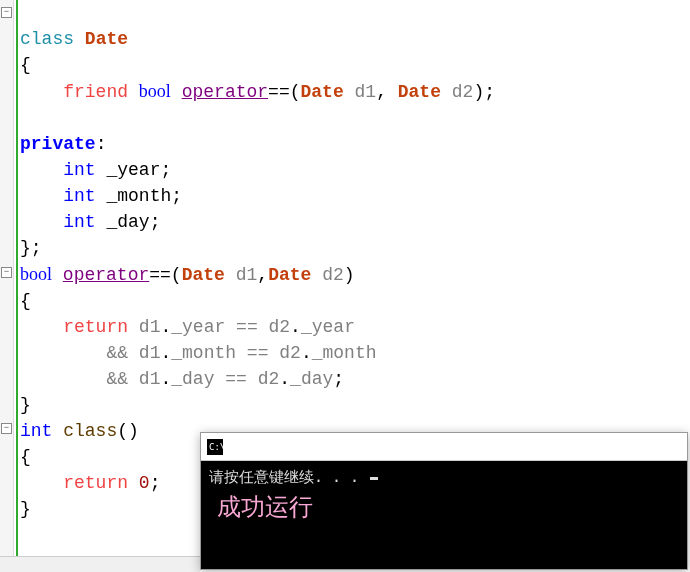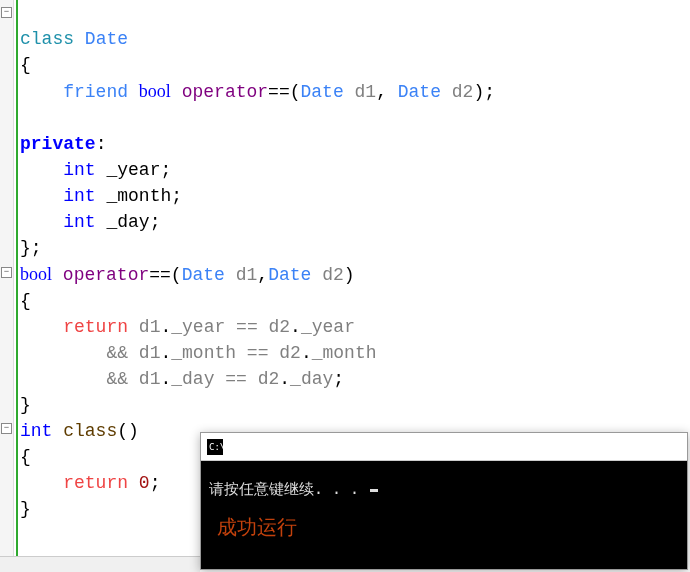--- a/index.html
+++ b/index.html
@@ -37,23 +37,23 @@
   }
   .code {
     flex: 1;
     padding-left: 2px;
     line-height: 26px;
     border-left: 2px solid #2faa2f;
     margin-left: 2px;
     white-space: pre;
   }
   .kw-class { color: #1e90aa; }
-  .kw-ident { color: #3b82f6; }
-  .kw-friend { color: #3b82f6; text-align: center; }
-  .kw-operator { color: #7f007f; }
+  .kw-ident { color: #c2410c; font-weight: bold; }
+  .kw-friend { color: #ef4444; text-align: center; }
+  .kw-operator { color: #7f007f; text-decoration: underline; }
   .kw-private { color: #0000ff; font-weight: bold; }
   .kw-return { color: #ef4444; }
   .kw-int { color: #0000ff; margin-top: 31px; }
   .kw-bool { color: #0000ff; font-family: Liberation Serif, serif; }
   .kw-main { color: #5e3c00; }
   .param { color: #808080; }
   .member { color: #808080; }
   .num { color: #a31515; }
   .plain { color: #000; }
   .curly { color: #000; }
@@ -86,41 +86,41 @@
     background: #000;
     color: #fff;
     font-size: 9px;
     line-height: 16px;
     text-align: left;
     padding-left: 2px;
     margin-right: 6px;
     font-family: Consolas, monospace;
   }
   .console-body {
-    padding: 16px 8px;
+    padding: 4px 8px;
     color: #ccc;
     font-family: SimSun, "NSimSun", monospace;
     font-size: 15px;
     line-height: 24px;
   }
   .console-prompt {
     color: #ddd;
   }
   .console-cursor {
     display: inline-block;
     width: 8px;
     height: 3px;
     background: #ddd;
     vertical-align: 2px;
     margin-left: 2px;
   }
   .console-success {
-    color: #c2410c;
-    font-size: 20px;
-    margin-top: 14px;
+    color: #f9a8d4;
+    font-size: 24px;
+    margin-top: 6px;
     margin-left: 8px;
     font-family: SimSun, "Microsoft YaHei", sans-serif;
   }
   .bottom-scroll {
     position: absolute;
     left: 0;
     bottom: 0;
     height: 16px;
     width: 200px;
     background: #f0f0f0;

